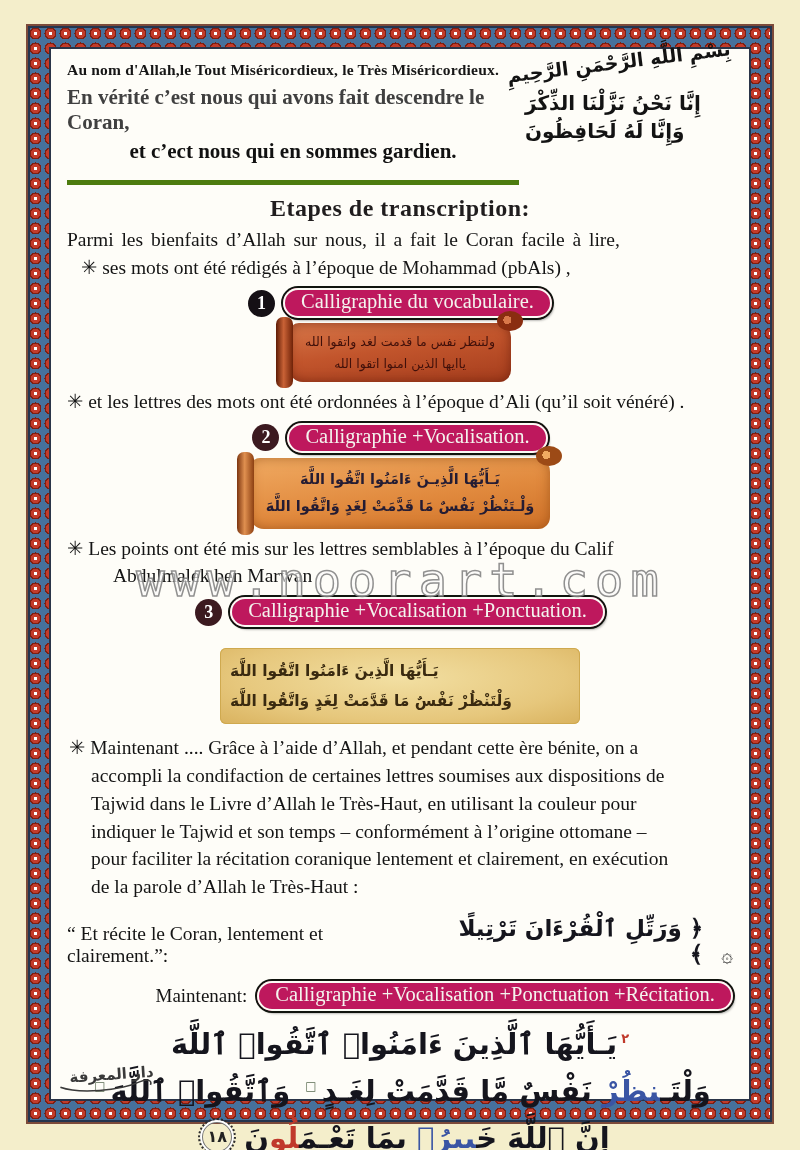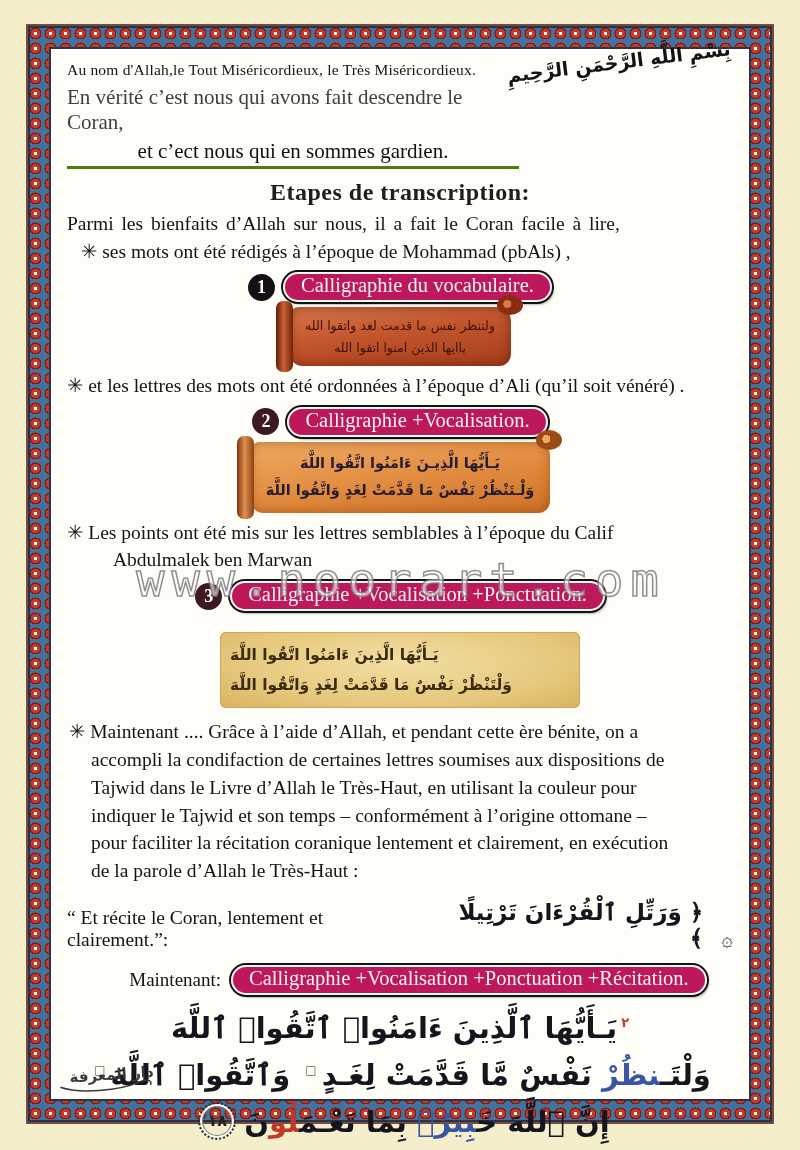--- a/index.html
+++ b/index.html
@@ -10,21 +10,21 @@
     background-color:#46719c;
     background-image:
       radial-gradient(circle at 50% 50%, #ffffff 0 1.6px, #c23b2a 1.6px 4.6px, #7e1f12 4.6px 6px, rgba(0,0,0,0) 6px);
     background-size:15px 15px;
     border:2px solid #7c4a3a;
     box-shadow:inset 0 0 0 2px #24344e;}
   .inner{position:absolute;left:21px;top:21px;right:21px;bottom:21px;background:#fefdf8;
     border:2px solid #2a3448;padding:8px 16px 4px 16px;box-sizing:border-box;}
   
   .hdr{display:flex;align-items:flex-start;}
-  .hdr-left{flex:1 1 auto;padding-top:4px;border-bottom:3px solid #4d7c0f;padding-bottom:2px;}
+  .hdr-left{flex:1 1 auto;padding-top:4px;border-bottom:5px solid #4d7c0f;padding-bottom:16px;font-weight:bold;}
   .hdr-l1{font-size:15.5px;color:#161616;letter-spacing:.2px;}
   .hdr-l2{font-size:21px;color:#404040;margin-top:6px;}
   .hdr-l3{font-size:21px;color:#111;margin-top:4px;text-align:center;}
   .hdr-right{width:208px;text-align:left;padding-left:6px;color:#131313;}
   .bismillah{font-family:"DejaVu Sans",sans-serif;font-weight:bold;font-size:19px;transform:rotate(-7deg);transform-origin:left bottom;margin:2px 0 2px 28px;white-space:nowrap;}
   .hdr-verse{font-family:"DejaVu Sans",sans-serif;font-weight:bold;font-size:20px;line-height:1.4;margin-top:8px;}
   
   .title{text-align:center;font-size:24px;font-weight:bold;color:#201d1e;margin:10px 0 4px 0;letter-spacing:.5px;}
   .body-line{font-size:19.5px;color:#141414;line-height:1.42;}
   .intro1{word-spacing:3px;}
@@ -59,21 +59,21 @@
   .note-indent{margin-left:46px;}
   .para{margin-top:10px;}
   .para .body-line{margin-left:24px;}
   .para .body-line.first{margin-left:2px;}
   
   .quote-row{display:flex;align-items:flex-end;gap:18px;margin-top:14px;}
   .quote-fr{font-size:19.5px;color:#141414;}
   .quote-ar{font-family:"DejaVu Sans",sans-serif;font-weight:bold;font-size:23px;color:#15151d;direction:rtl;}
   .quote-orn{font-size:20px;color:#222;}
   
-  .final-row{display:flex;align-items:center;justify-content:center;gap:10px;margin:14px 0 10px 36px;}
+  .final-row{display:flex;align-items:center;justify-content:flex-end;gap:10px;margin:14px 0 10px 36px;}
   .final-label{font-size:19px;color:#141414;}
   
   .quran{margin-top:8px;text-align:center;}
   .qline{direction:rtl;font-family:"DejaVu Sans",sans-serif;font-weight:bold;font-size:29px;line-height:1.62;color:#15151d;}
   .seg.ink{color:#15151d;}
   .seg.blue{color:#3a55a4;}
   .seg.red{color:#c0392b;}
   .seg.marker{font-size:12px;color:#5c6e54;vertical-align:super;margin:0 5px;}
   .seg.sup-red{font-size:13px;color:#c0392b;vertical-align:super;margin-left:4px;}
   .medallion{display:inline-flex;align-items:center;justify-content:center;width:34px;height:34px;border-radius:50%;
@@ -95,20 +95,21 @@
     <div class="inner">
 
       <div class="hdr">
         <div class="hdr-left">
           <div class="hdr-l1">Au nom d'Allah,le Tout Miséricordieux, le Très Miséricordieux.</div>
           <div class="hdr-l2">En vérité c’est nous qui avons fait descendre le Coran,</div>
           <div class="hdr-l3">et c’ect nous qui en sommes gardien.</div>
         </div>
         <div class="hdr-right" dir="rtl">
           <div class="bismillah">بِسْمِ اللَّهِ الرَّحْمَنِ الرَّحِيمِ</div>
+          <div class="hdr-verse">إِنَّا نَحْنُ نَزَّلْنَا الذِّكْرَ وَإِنَّا لَهُ لَحَافِظُونَ</div>
         </div>
       </div>
 
       <div class="title">Etapes de transcription:</div>
 
       <div class="body-line intro1">Parmi les bienfaits d’Allah sur nous, il a fait le Coran facile à lire,</div>
       <div class="body-line intro2">✳ ses mots ont été rédigés à l’époque de Mohammad (pbAls) ,</div>
 
       <div class="step-row">
         <span class="badge badge1">1</span>

